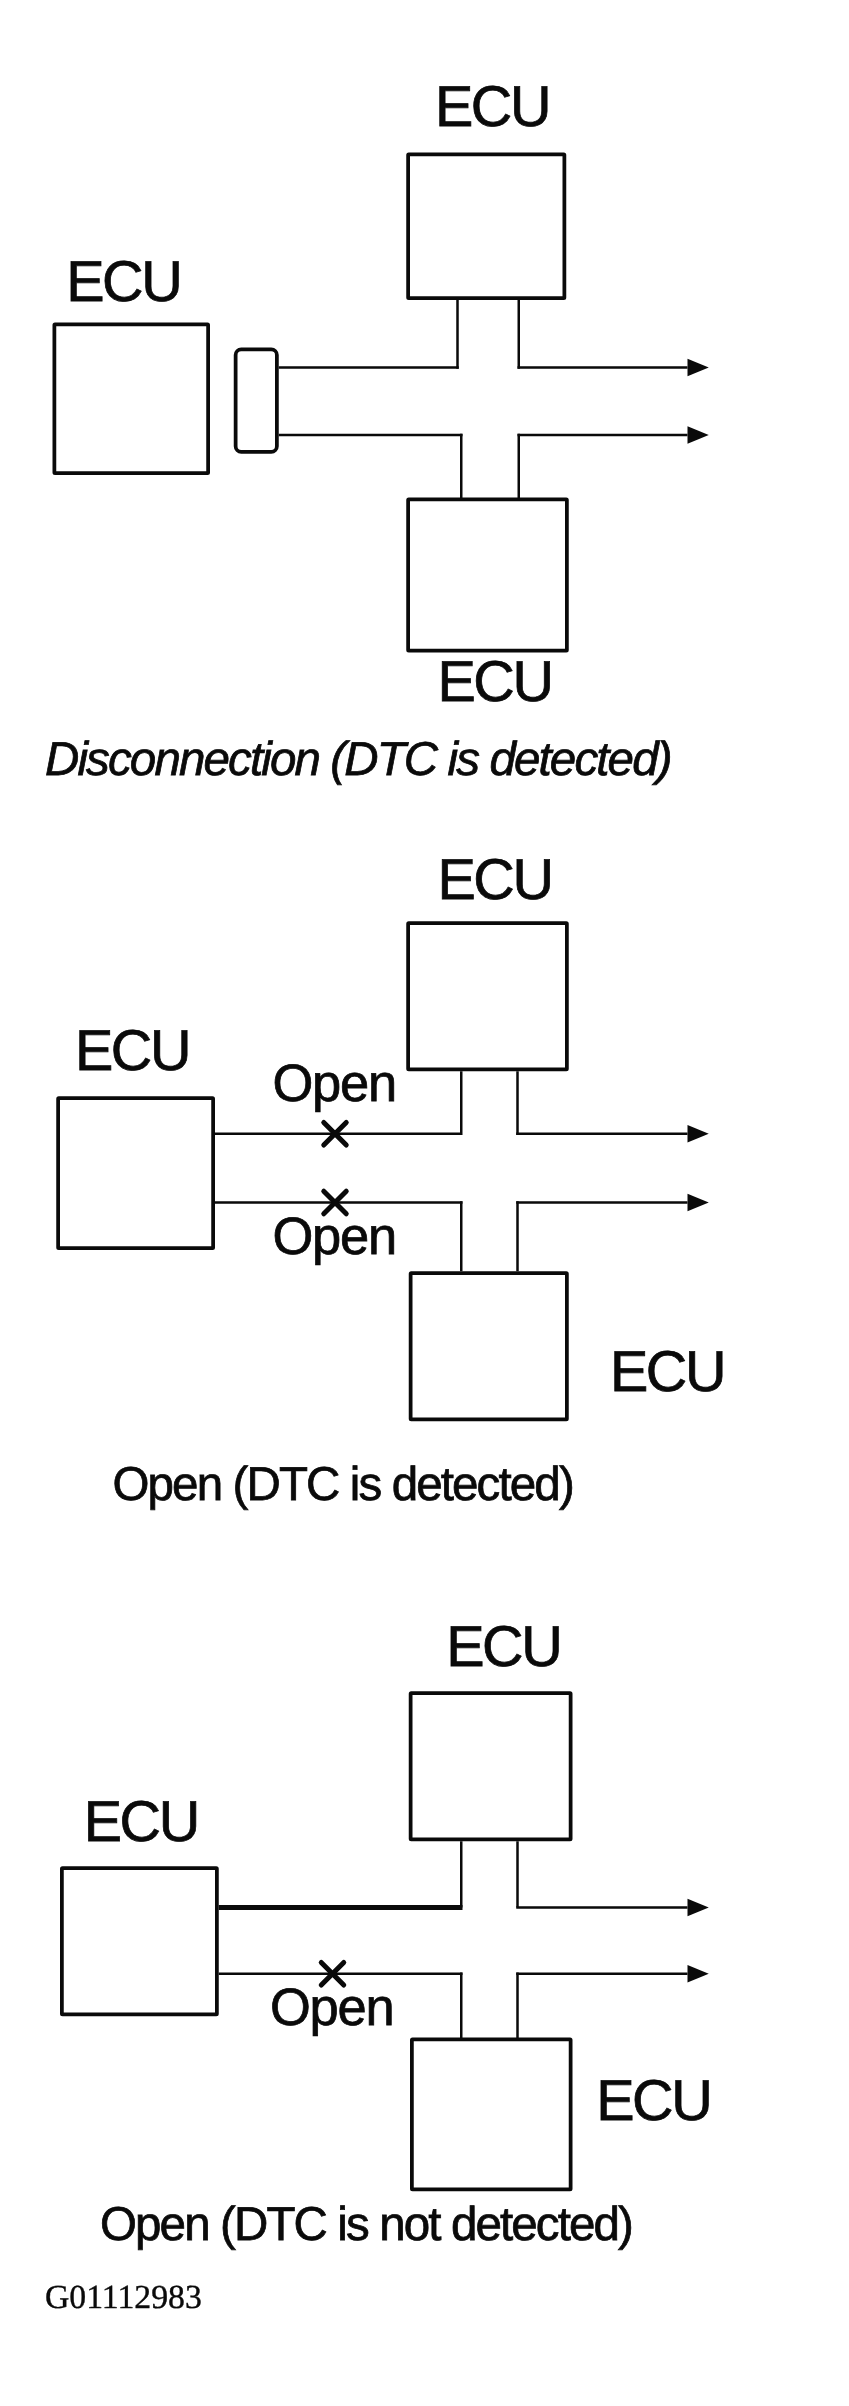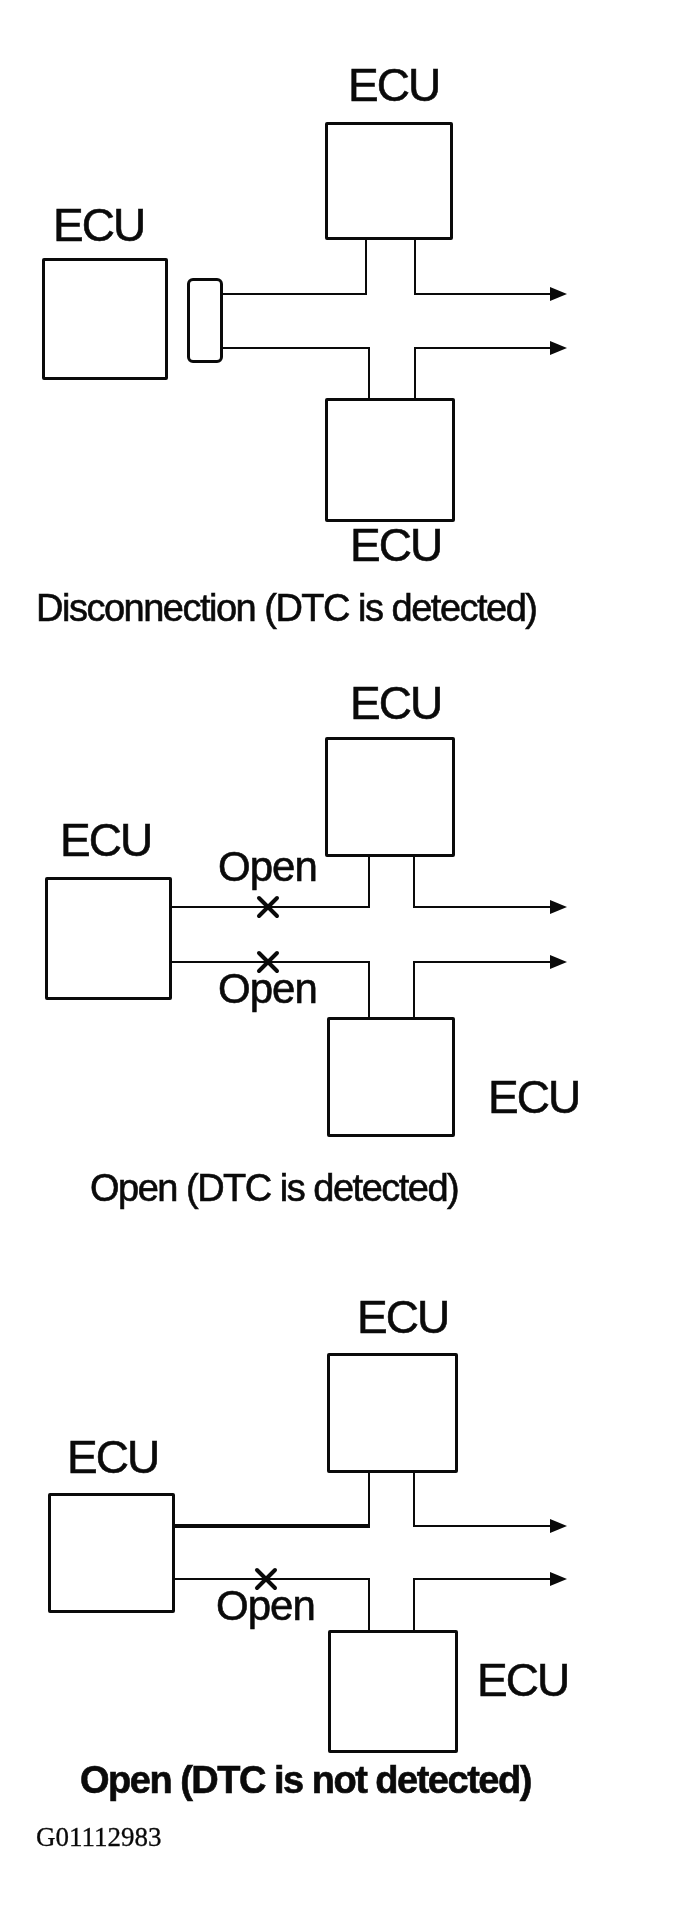--- a/index.html
+++ b/index.html
@@ -50,21 +50,21 @@
     <div class="arrow" style="left:550px; top:287px;"></div>
 
     <div class="hw" style="left:223px; top:347px; width:147px;"></div>
     <div class="vw" style="left:368px; top:347px; height:53px;"></div>
     <div class="vw" style="left:414px; top:347px; height:53px;"></div>
     <div class="hw" style="left:414px; top:347px; width:136px;"></div>
     <div class="arrow" style="left:550px; top:341px;"></div>
 
     <div class="box" style="left:325px; top:398px; width:130px; height:124px;"></div>
     <div class="lbl ecu" style="left:350px; top:522px;">ECU</div>
-    <div class="lbl caption" style="left:36px; top:589px;">Disconnection (DTC is detected)</div>
+    <div class="lbl caption" style="left:36px; top:589px;font-style:italic;">Disconnection (DTC is detected)</div>
   </div>
 
   <div>
     <div class="lbl ecu" style="left:350px; top:680px;">ECU</div>
     <div class="box" style="left:325px; top:737px; width:130px; height:120px;"></div>
     <div class="lbl ecu" style="left:60px;  top:817px;">ECU</div>
     <div class="box" style="left:45px;  top:877px; width:127px; height:123px;"></div>
 
     <div class="lbl open" style="left:218px; top:846px;">Open</div>
     <div class="hw" style="left:172px; top:906px; width:196px;"></div>
@@ -111,18 +111,18 @@
       <line x1="23" y1="5" x2="5" y2="23"></line>
     </svg>
     <div class="lbl open" style="left:216px; top:1585px;">Open</div>
     <div class="vw" style="left:368px; top:1578px; height:54px;"></div>
     <div class="vw" style="left:413px; top:1578px; height:54px;"></div>
     <div class="hw" style="left:413px; top:1578px; width:137px;"></div>
     <div class="arrow" style="left:550px; top:1572px;"></div>
 
     <div class="box" style="left:328px; top:1630px; width:130px; height:123px;"></div>
     <div class="lbl ecu" style="left:477px; top:1657px;">ECU</div>
-    <div class="lbl caption" style="left:80px; top:1761px;font-weight:bold;">Open (DTC is not detected)</div>
+    <div class="lbl caption" style="left:80px; top:1761px;">Open (DTC is not detected)</div>
   </div>
 
   <div class="lbl gcode" style="left:36px; top:1824px;">G01112983</div>
 
 </div>
 
 </body></html>

